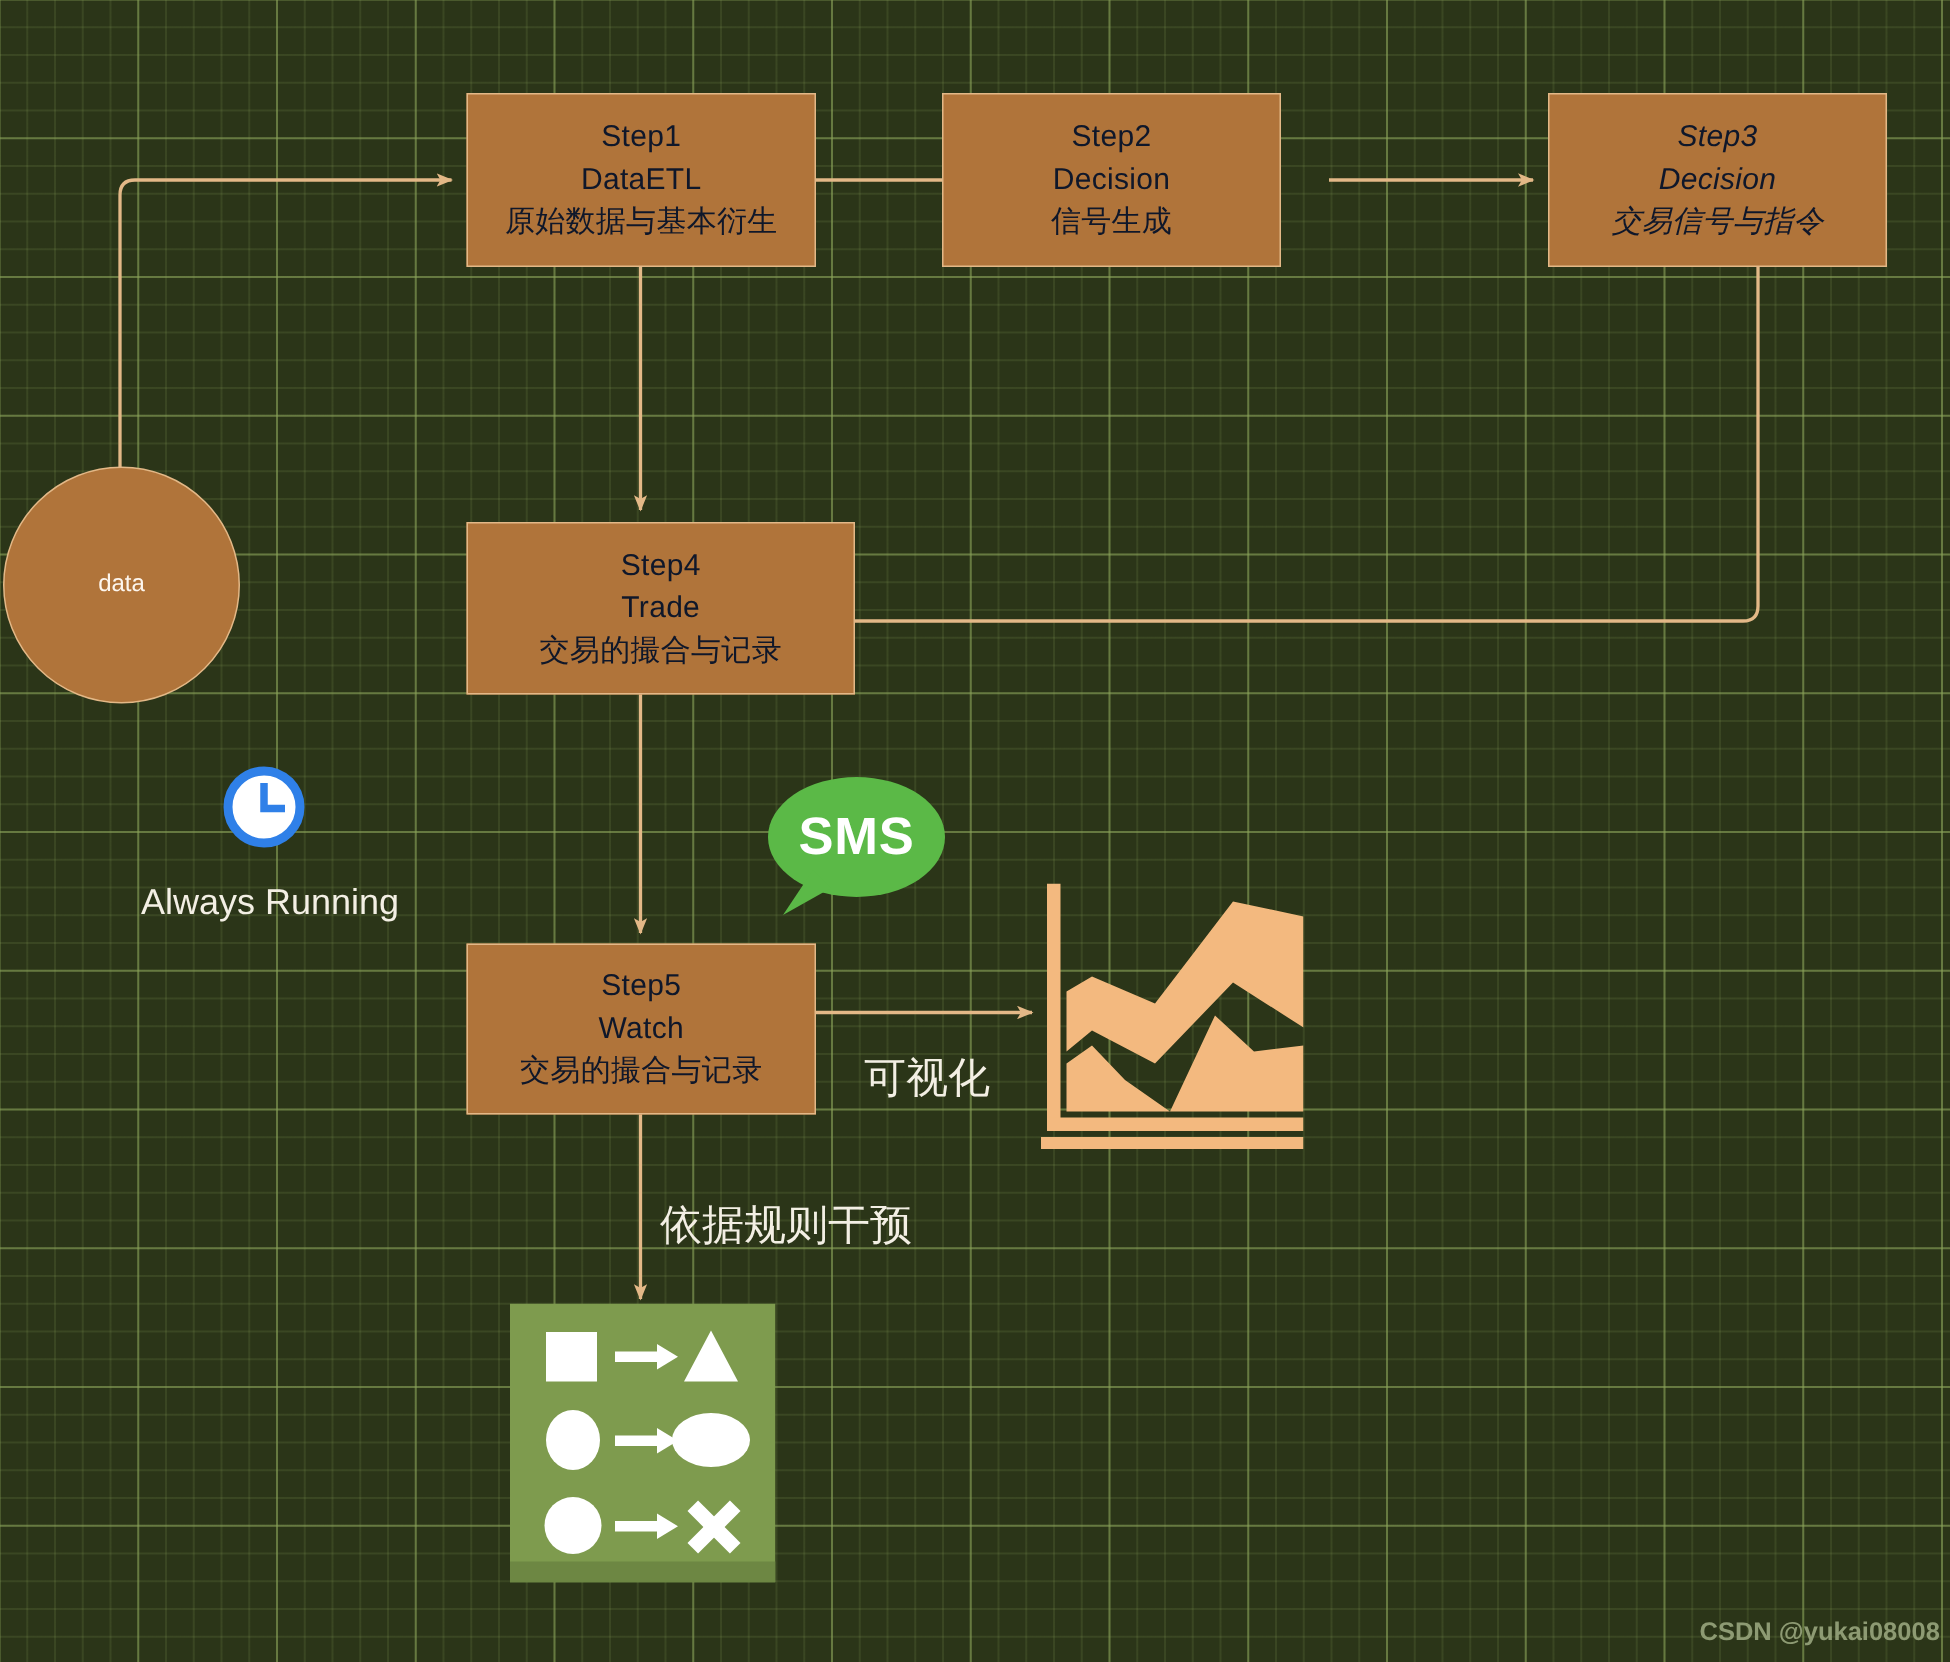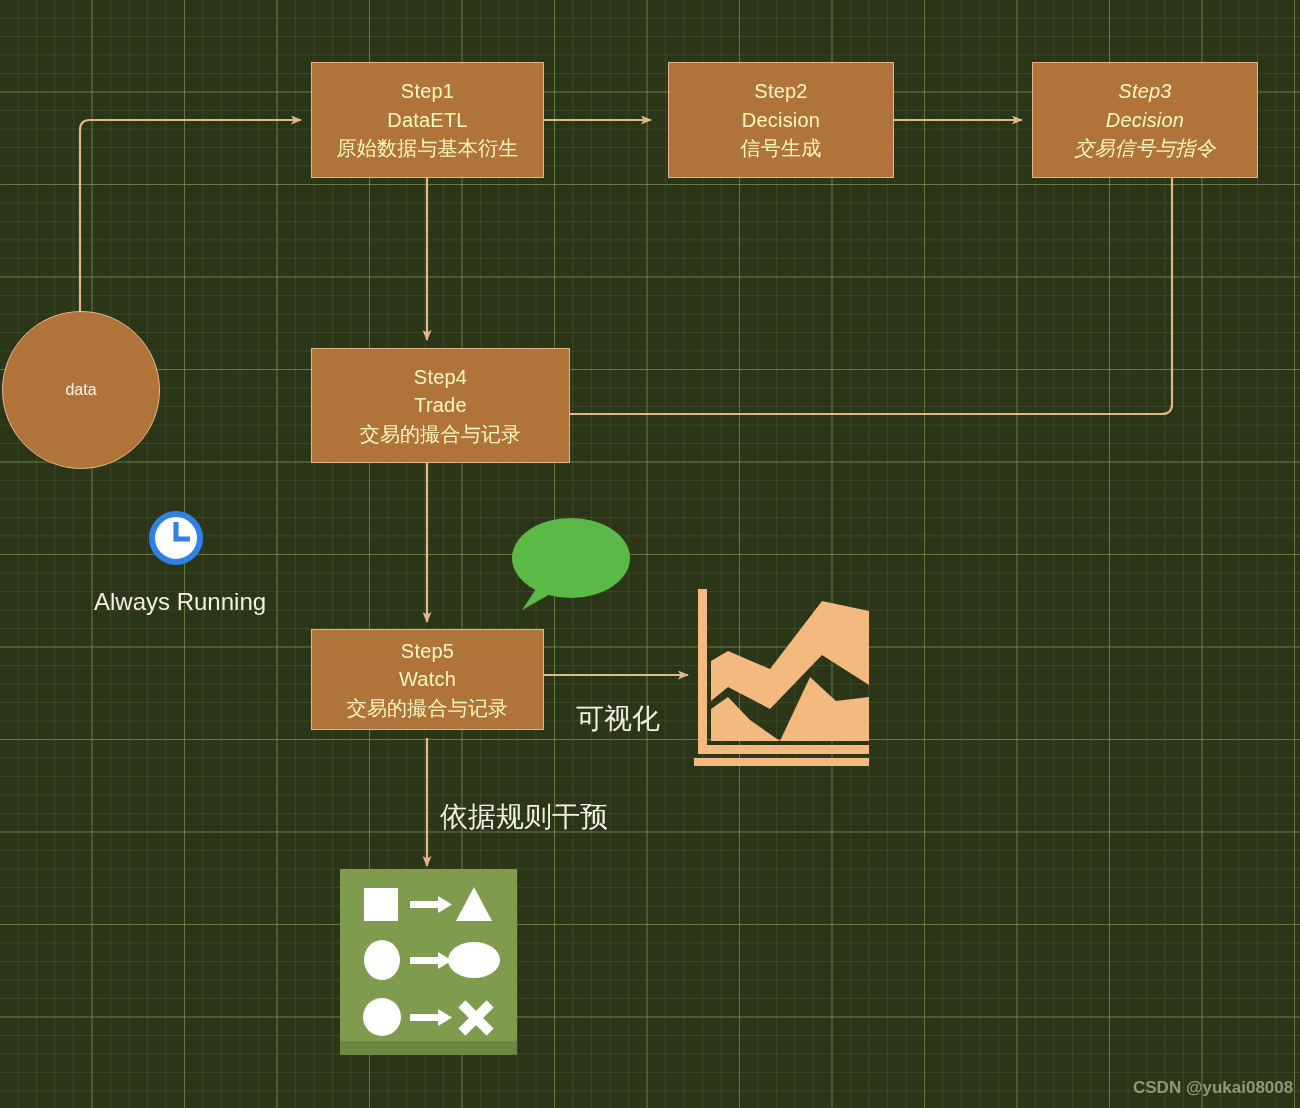--- a/index.html
+++ b/index.html
@@ -27,21 +27,21 @@
     left: 0; top: 0;
     width: 1300px;
     height: 1108px;
     pointer-events: none;
   }
   .node-box {
     position: absolute;
     box-sizing: border-box;
     background: #b0743a;
     border: 1px solid #e3b887;
-    color: #fef9c3;
+    color: #0f172a;
     display: flex;
     flex-direction: column;
     align-items: center;
     justify-content: center;
     text-align: center;
     line-height: 1.42;
     font-size: 20px;
     letter-spacing: 0.2px;
   }
   .node-box .ln {
@@ -150,59 +150,60 @@
   <div class="circle-node" style="left:2px; top:311px; width:158px; height:158px;">
     <span>data</span>
   </div>
 
   <div class="node-box" style="left:311px; top:62px; width:233px; height:116px;">
     <span class="ln">Step1</span>
     <span class="ln">DataETL</span>
     <span class="ln">原始数据与基本衍生</span>
   </div>
 
-  <div class="node-box" style="left:668px; top:62px; width:226px; height:116px;">
+  <div class="node-box" style="left:628px; top:62px; width:226px; height:116px;">
     <span class="ln">Step2</span>
     <span class="ln">Decision</span>
     <span class="ln">信号生成</span>
   </div>
 
   <div class="node-box" style="left:1032px; top:62px; width:226px; height:116px;font-style:italic;">
     <span class="ln">Step3</span>
     <span class="ln">Decision</span>
     <span class="ln">交易信号与指令</span>
   </div>
 
   <div class="node-box" style="left:311px; top:348px; width:259px; height:115px;">
     <span class="ln">Step4</span>
     <span class="ln">Trade</span>
     <span class="ln">交易的撮合与记录</span>
   </div>
 
-  <div class="node-box" style="left:311px; top:629px; width:233px; height:101px;">
+  <div class="node-box" style="left:311px; top:629px; width:233px; height:114px;">
     <span class="ln">Step5</span>
     <span class="ln">Watch</span>
     <span class="ln">交易的撮合与记录</span>
   </div>
 
   <div class="edge-label" style="left:576px; top:700px;">可视化</div>
 
   <div class="edge-label" style="left:440px; top:798px;">依据规则干预</div>
 
   <svg class="clock-icon" style="left:148px; top:510px;" viewBox="0 0 56 56">
     <circle cx="28" cy="28" r="24" fill="#ffffff" stroke="#2f80e8" stroke-width="6"></circle>
     <path d="M28,12 L28,29 L42,29" fill="none" stroke="#2f80e8" stroke-width="5" stroke-linecap="butt" stroke-linejoin="miter"></path>
   </svg>
   <div class="cap-label" style="left:94px; top:588px;">Always Running</div>
 
   <div class="sms-bubble" style="left:512px; top:518px;">
     <svg viewBox="0 0 124 92" width="124" height="92">
       <ellipse cx="59" cy="40" rx="59" ry="40" fill="#5bb947"></ellipse>
       <path d="M30,62 L42,74 L10,92 Z" fill="#5bb947"></path>
     </svg>
+    <div class="txt">SMS</div>
   </div>
 
   <svg class="chart-icon" style="left:694px; top:589px;" viewBox="0 0 175 178">
     <g fill="#f3b97f">
       <rect x="4" y="0" width="9" height="165"></rect>
       <rect x="4" y="156" width="171" height="9"></rect>
       <rect x="0" y="169" width="175" height="8"></rect>
 
       <path d="M17,72 L34,62 L76,80 L128,12 L175,22 L175,96 L128,66 L76,120 L34,98 L17,112 Z"></path>
 

